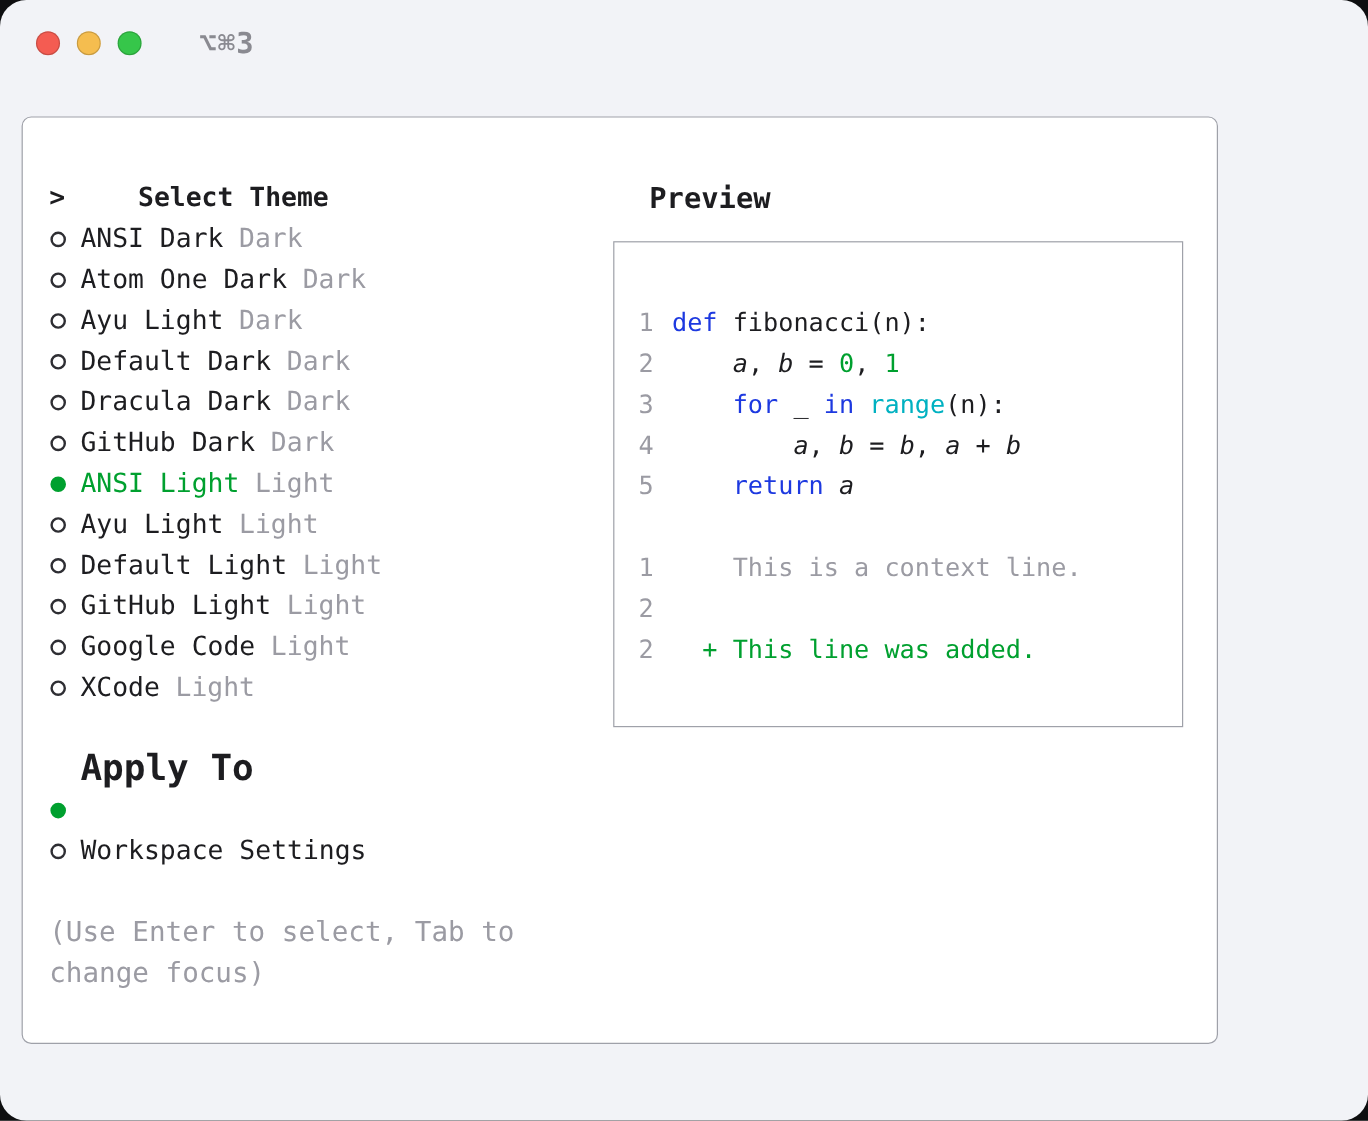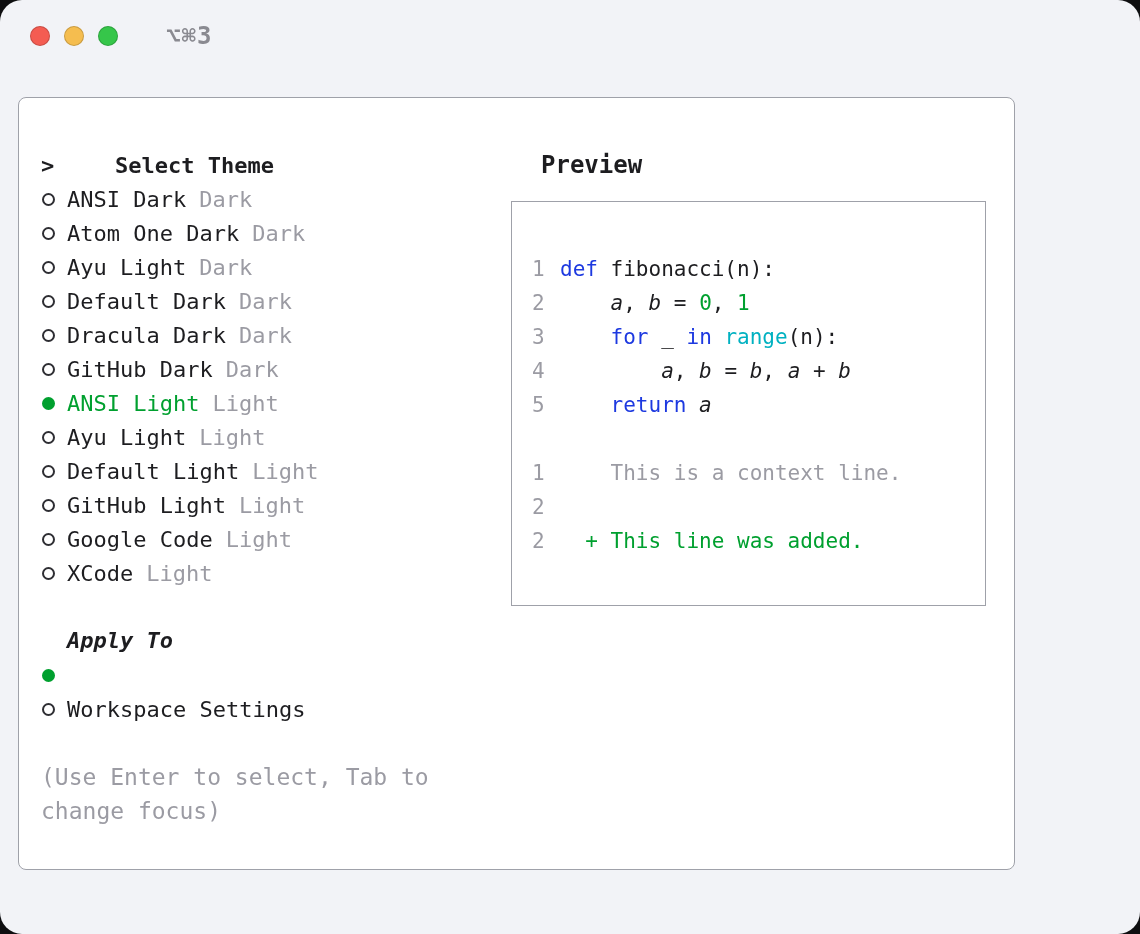--- a/index.html
+++ b/index.html
@@ -41,22 +41,22 @@
 
   .radio {
     width:13px; height:13px; border-radius:50%;
     border:2px solid #2e2e33; margin:0 12px 0 1px; flex:0 0 auto;
   }
   .radio.on { border-color:var(--accent_green); background:var(--accent_green); }
   .opt-name { color:var(--text_dark); }
   .row.selected .opt-name { color:var(--accent_green); }
   .opt-tag { color:var(--muted_gray); margin-left:13px; }
 
-  .apply-title { height:34px; line-height:34px; font-size:22px; font-weight:bold;
-                 padding-left:26px;font-style:italic; }
+  .apply-title { height:34px; line-height:34px; font-size:30px; font-weight:bold;
+                 padding-left:26px; }
 
   .help { width:410px; font-size:23px; line-height:34px; color:var(--muted_gray); }
 
   .preview-title { height:34px; line-height:34px; font-size:24px; font-weight:bold;margin-left:40px; }
   .preview-box {
     margin-left:10px; margin-top:19px; width:475px; height:405px;
     border:1.5px solid #9fa1a9; background:#ffffff;
     padding:50px 0 0 20px; overflow:hidden;
   }
 

